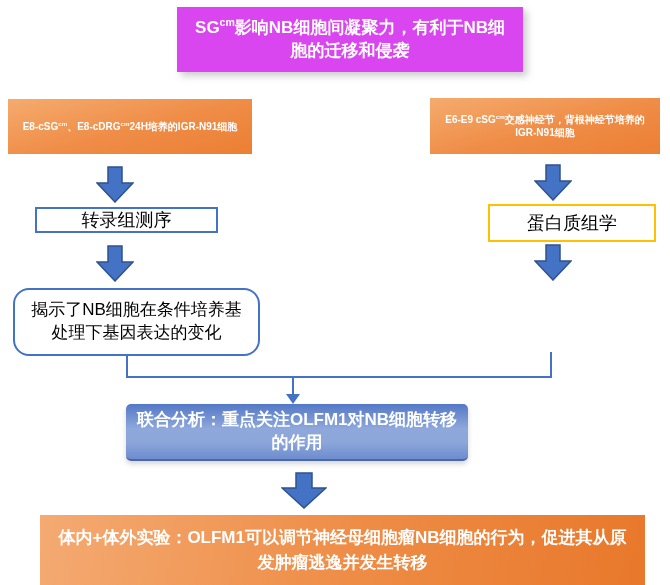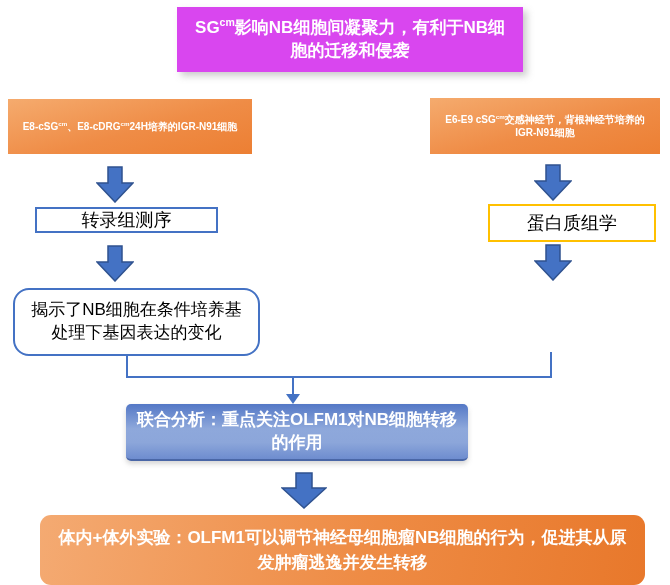--- a/index.html
+++ b/index.html
@@ -36,21 +36,21 @@
   .joint-box{
     left:126px;top:404px;width:342px;height:57px;border-radius:5px;
     background:linear-gradient(180deg,#5478c6 0%,#8ea8db 45%,#8ca6da 70%,#6e8dcf 100%);
     border-bottom:2px solid #4a67a7;
     color:#ffffff;font-size:17px;font-weight:700;padding:12px 10px;
     box-shadow:0 3px 5px rgba(120,120,120,.3);
   }
   .conclusion-box{
     left:40px;top:515px;width:605px;height:70px;
     background:linear-gradient(100deg,#f4aa72 0%,#ee8b44 55%,#e8782b 100%);
-    color:#ffffff;font-size:17px;font-weight:700;padding:0 14px;line-height:1.5;border-radius:11px;
+    color:#ffffff;font-size:17px;font-weight:700;padding:0 14px;line-height:1.5;
   }
   .block-arrow{position:absolute;}
   .block-arrow path{fill:#4472c4;stroke:#2f528f;stroke-width:1.5;}
   .conn{position:absolute;background:#4472c4;}
   .conn-head{
     position:absolute;width:0;height:0;
     border-left:7px solid transparent;border-right:7px solid transparent;
     border-top:10px solid #4472c4;
   }
   sup{font-size:0.62em;line-height:0;}

